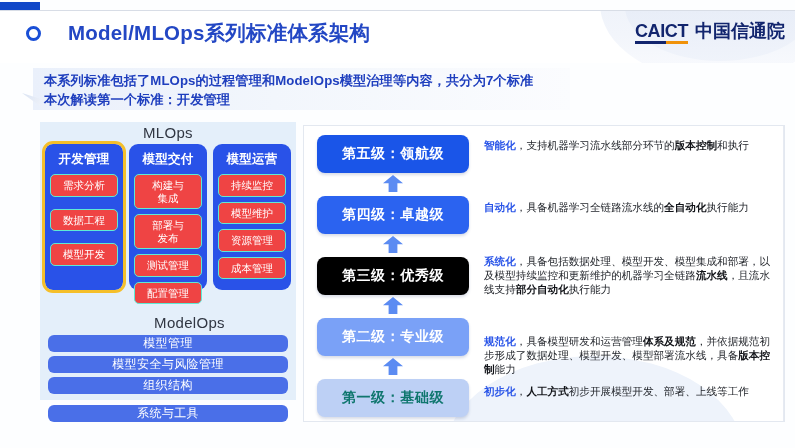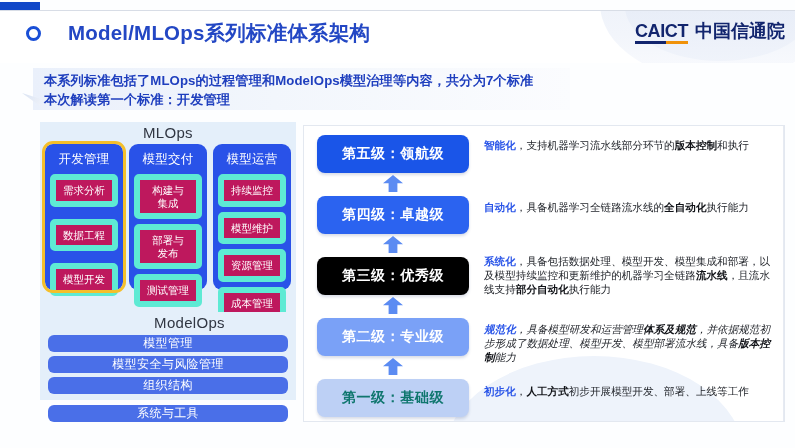--- a/index.html
+++ b/index.html
@@ -44,22 +44,22 @@
       font-size:13.2px;line-height:19px;letter-spacing:.1px;}
 
   
   .leftpanel{position:absolute;left:40px;top:122px;width:256px;height:300px;}
   .mlops-area{position:absolute;left:0;top:0;width:256px;height:190px;background:#e4effa;}
   .mlops-label{position:absolute;left:0;top:2px;width:256px;text-align:center;
       font-size:15px;color:#303642;letter-spacing:.3px;}
   .cols{position:absolute;left:5px;top:22px;width:246px;display:flex;gap:6px;}
   .col{width:78px;background:#2952e8;border-radius:8px;padding:5px 5px 7px;box-sizing:border-box;
       display:flex;flex-direction:column;gap:5px;}
-  .col-head{text-align:center;color:#ffffff;font-size:12.5px;font-weight:normal;padding:2px 0 1px;letter-spacing:.3px;}
-  .chip{background:#be185d;border:6px solid #5eead4;border-radius:5px;color:#ffffff;
+  .col-head{text-align:center;color:#ffffff;font-size:12.5px;font-weight:bold;padding:2px 0 1px;letter-spacing:.3px;}
+  .chip{background:#ef4444;border:1px solid #5eead4;border-radius:5px;color:#ffffff;
       font-size:10.5px;text-align:center;line-height:12.5px;padding:4px 2px;box-sizing:border-box;}
   .col.c1{height:146px;justify-content:flex-start;}
   .col.c1 .chip{margin-bottom:7px;}
   .col.c2,.col.c3{height:146px;border-radius:9px;}
 
   .highlight-ring{position:absolute;left:2px;top:19px;width:84px;height:152px;
       border:3px solid #f5bf2a;border-radius:11px;box-sizing:border-box;pointer-events:none;}
 
   .modelops-area{position:absolute;left:0;top:190px;width:256px;height:88px;background:#e4effa;}
   .modelops-label{position:absolute;left:0;top:2px;width:299px;text-align:center;
@@ -168,21 +168,21 @@
         <div class="lvl" style="top: 9px; background: rgb(26, 85, 232); color: rgb(255, 255, 255);">第五级：领航级</div>
         <div class="desc" style="top: 12px;"><b class="k">智能化</b>，支持机器学习流水线部分环节的<b class="s">版本控制</b>和执行</div>
         <div class="arrow" style="top: 49px;"></div>
         <div class="lvl" style="top: 70px; background: rgb(43, 99, 240); color: rgb(255, 255, 255);">第四级：卓越级</div>
         <div class="desc" style="top: 74px;"><b class="k">自动化</b>，具备机器学习全链路流水线的<b class="s">全自动化</b>执行能力</div>
         <div class="arrow" style="top: 110px;"></div>
         <div class="lvl" style="top: 131px; background: #000000; color: rgb(255, 255, 255);">第三级：优秀级</div>
         <div class="desc" style="top: 128px;"><b class="k">系统化</b>，具备包括数据处理、模型开发、模型集成和部署，以及模型持续监控和更新维护的机器学习全链路<b class="s">流水线</b>，且流水线支持<b class="s">部分自动化</b>执行能力</div>
         <div class="arrow" style="top: 171px;"></div>
         <div class="lvl" style="top: 192px; background: rgb(122, 161, 247); color: rgb(255, 255, 255);">第二级：专业级</div>
-        <div class="desc" style="top: 196px; font-style: italic;"><b class="k">规范化</b>，具备模型研发和运营管理<b class="s">体系及规范</b>，并依据规范初步形成了数据处理、模型开发、模型部署流水线，具备<b class="s">版本控制</b>能力</div>
+        <div class="desc" style="top: 208px;"><b class="k">规范化</b>，具备模型研发和运营管理<b class="s">体系及规范</b>，并依据规范初步形成了数据处理、模型开发、模型部署流水线，具备<b class="s">版本控制</b>能力</div>
         <div class="arrow" style="top: 232px;"></div>
         <div class="lvl" style="top: 253px; background: rgb(189, 208, 245); color: #0f766e;">第一级：基础级</div>
         <div class="desc" style="top: 258px;"><b class="k">初步化</b>，<b class="s">人工方式</b>初步开展模型开发、部署、上线等工作</div>
       </div>
     <div class="rp-divider"></div>
   </div>
 
 </div>
 
 </body></html>

